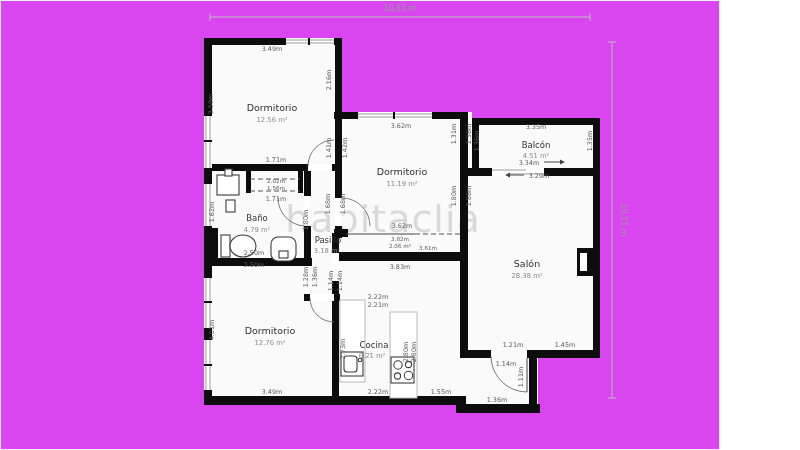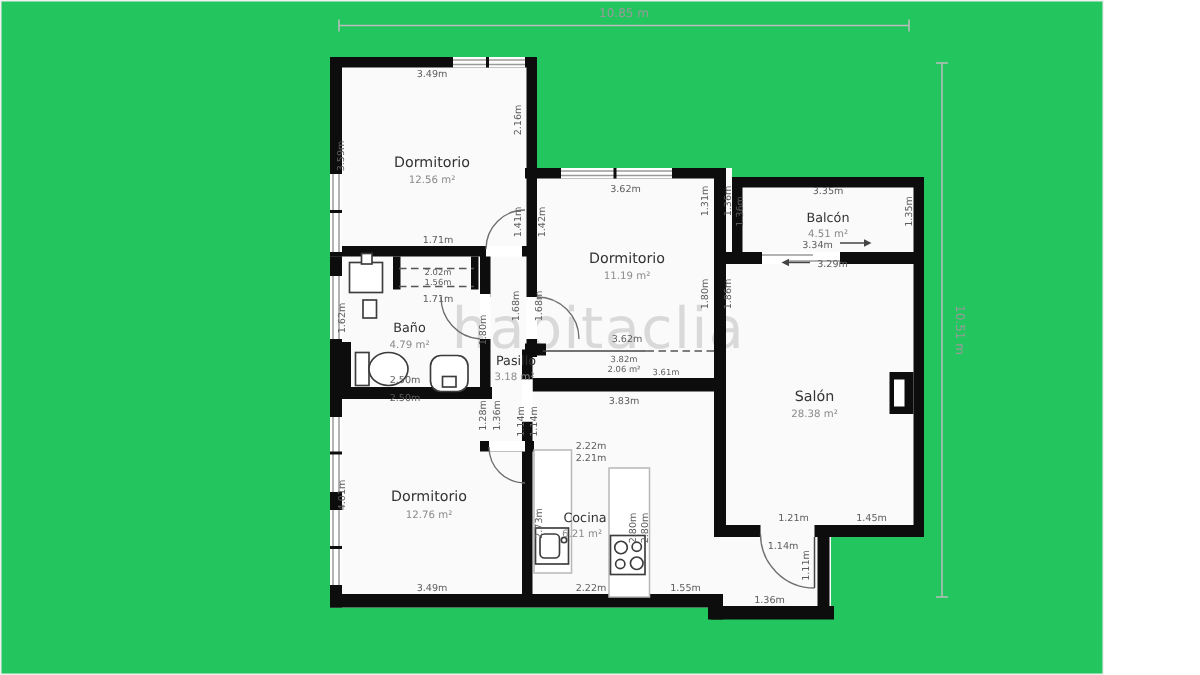--- a/index.html
+++ b/index.html
@@ -1,17 +1,17 @@
 <!DOCTYPE html>
 <html><head>
 <meta charset="utf-8">
 <style>
   html,body{margin:0;padding:0;background:#ffffff;}
-  .canvas{position:relative;width:720px;height:450px;background:#22c55e;overflow:hidden;
-          box-shadow:inset 0 0 0 1px #f1f1f1;font-family:"DejaVu Sans",sans-serif;padding-left:16px;}
+  .canvas{position:relative;width:720px;height:450px;background:#d946ef;overflow:hidden;
+          box-shadow:inset 0 0 0 1px #f1f1f1;font-family:"DejaVu Sans",sans-serif;}
   svg text{font-family:"DejaVu Sans",sans-serif;}
   .meas{font-size:6.4px;fill:#5c5c5c;}
   .meas-sm{font-size:5.6px;fill:#5c5c5c;}
   .room-name{font-size:9.5px;fill:#333;}
   .room-name-sm{font-size:8.5px;fill:#333;}
   .room-area{font-size:6.8px;fill:#8a8a8a;}
   .dim-label{font-size:8px;fill:#9a9a9a;}
   .wall{fill:#0d0d0d;}
   .floor{fill:#fafafa;}
   .win{fill:#ffffff;}

